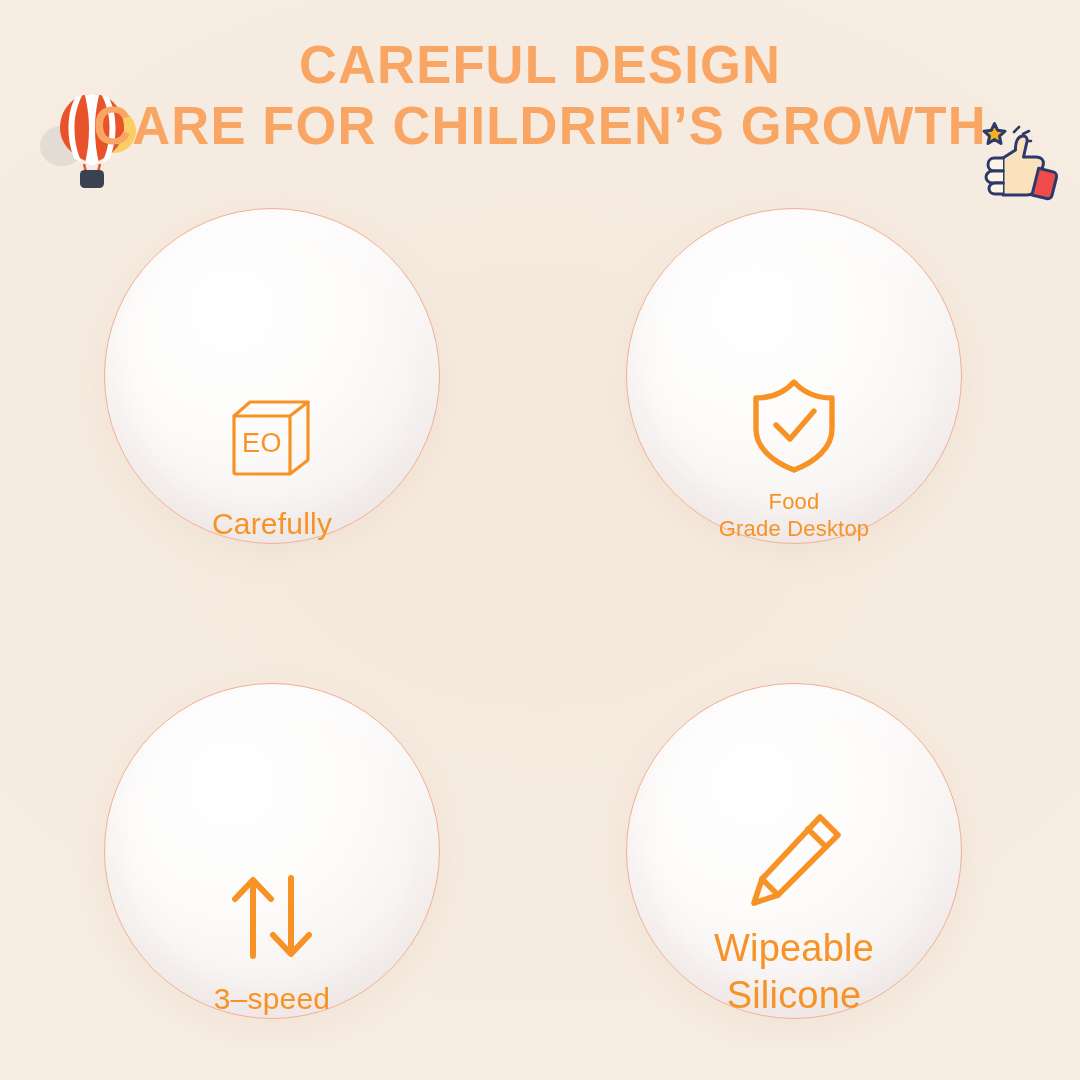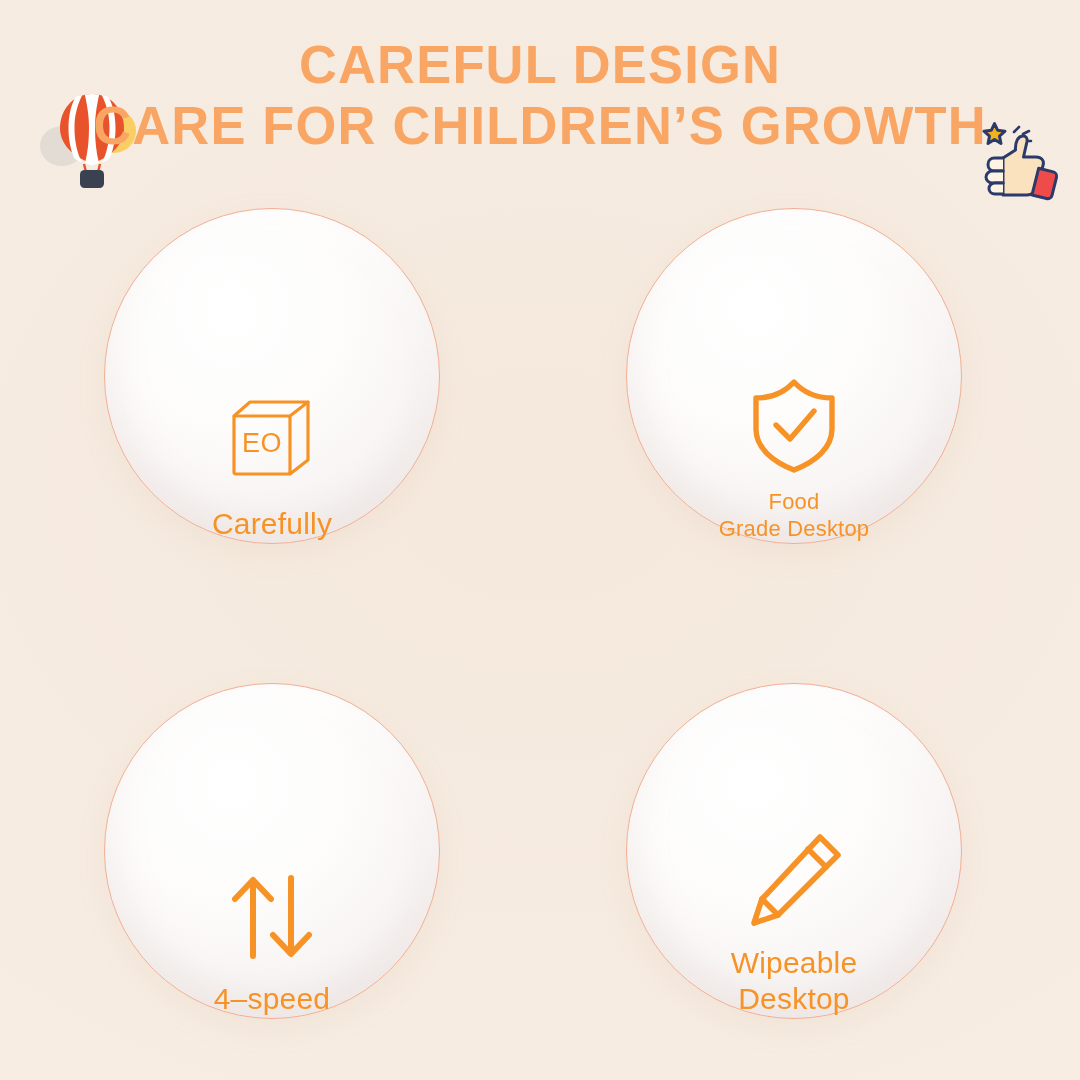--- a/index.html
+++ b/index.html
@@ -123,21 +123,21 @@
     letter-spacing: 0.2px;
     font-family: Liberation Sans, sans-serif;
   }
   .card-text .tl {
     display: block;
     white-space: nowrap;
   }
   .card.c1 .card-text { font-size: 30px; }
   .card.c2 .card-text { font-size: 22px; }
   .card.c3 .card-text { font-size: 30px; }
-  .card.c4 .card-text { font-size: 30px; }
+  .card.c4 .card-text { font-size: 38px; }
 
   .eo-label {
     font-family: "Liberation Sans", sans-serif;
     font-size: 27px;
     fill: #F79326;
     letter-spacing: 0.5px;
   }
 </style>
 </head>
 <body>
@@ -217,34 +217,34 @@
         <svg viewBox="0 0 104 104" width="104" height="104">
           <g stroke="#F79326" stroke-width="6" fill="none" stroke-linecap="round" stroke-linejoin="round">
             <path d="M33 91 L33 16"></path>
             <path d="M15 34 L33 15 L51 34"></path>
             <path d="M71 13 L71 88"></path>
             <path d="M53 70 L71 89 L89 70"></path>
           </g>
         </svg>
       </div>
       <div class="card-text">
-        <span class="tl">4–speed</span>
+        <span class="tl">3–speed</span>
       </div>
     </div>
 
     <div class="card c4">
       <div class="card-icon">
         <svg viewBox="0 0 104 104" width="104" height="104">
           <g stroke="#F79326" stroke-width="5.6" fill="none" stroke-linejoin="round" stroke-linecap="round">
             <path d="M78 8 L96 26 L36 86 L12 94 L20 70 Z"></path>
             <path d="M66 20 L84 38"></path>
             <path d="M20 70 L36 86"></path>
           </g>
         </svg>
       </div>
       <div class="card-text">
         <span class="tl">Wipeable</span>
-        <span class="tl">Desktop</span>
+        <span class="tl">Silicone</span>
       </div>
     </div>
 
   </div>
 </div>
 
 </body></html>

